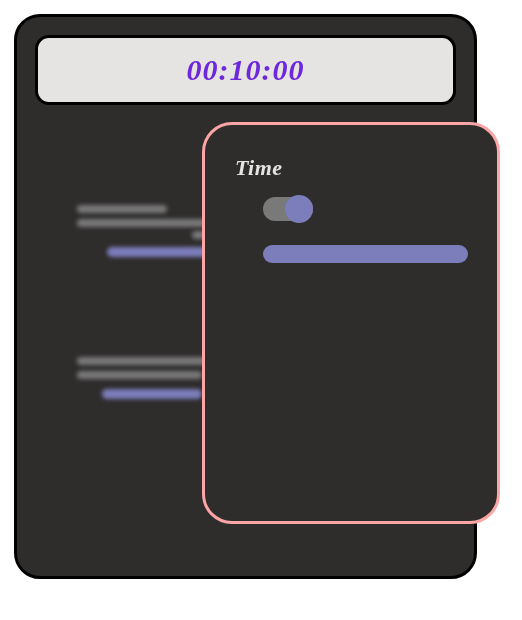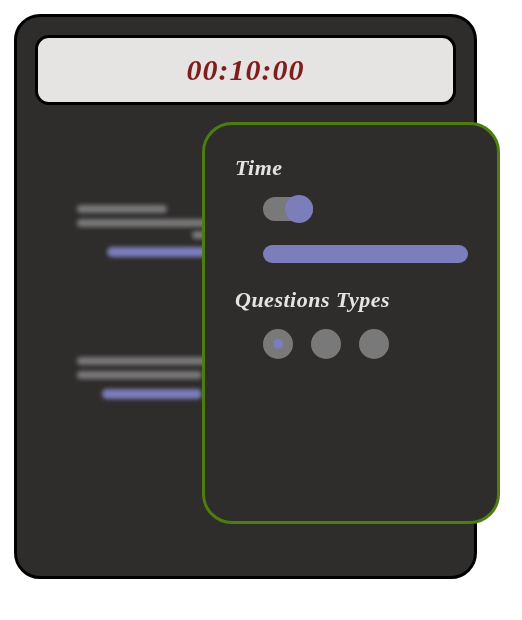--- a/index.html
+++ b/index.html
@@ -36,21 +36,21 @@
       border: 3px solid #000000;
       border-radius: 14px;
       display: flex;
       align-items: center;
       justify-content: center;
     }
     .timer-text {
       font-size: 30px;
       font-weight: bold;
       font-style: italic;
-      color: #7f1d1d;
+      color: #6d28d9;
       letter-spacing: 1px;
     }
     .content-lines {
       position: absolute;
       top: 150px;
       left: 60px;
       right: 60px;
     }
     .line {
       height: 8px;
@@ -67,21 +67,21 @@
     .line.w4 { width: 125px; margin-top: 2px; }
     .line.accent2 { background: #7c7dbb; width: 100px; margin-left: 25px; margin-top: 10px; height: 10px; border-radius: 5px; }
     
     .settings-panel {
       position: absolute;
       top: 122px;
       left: 202px;
       width: 298px;
       height: 402px;
       background: #2f2c2c;
-      border: 3px solid #4d7c0f;
+      border: 3px solid #fca5a5;
       border-radius: 30px;
       padding: 30px 30px 20px 30px;
     }
     .setting-group {
       margin-bottom: 24px;
     }
     .setting-label {
       font-size: 22px;
       font-weight: bold;
       font-style: italic;
@@ -168,21 +168,13 @@
     <div class="toggle">
       <div class="toggle-thumb"></div>
     </div>
   </div>
 
   <div class="setting-group">
     <div class="slider-track duration"></div>
   </div>
 
 
-  <div class="setting-group">
-    <span class="setting-label">Questions Types</span>
-    <div class="type-options">
-      <div class="type-circle selected"></div>
-      <div class="type-circle"></div>
-      <div class="type-circle"></div>
-    </div>
-  </div>
 </div>
 
 </body></html>

